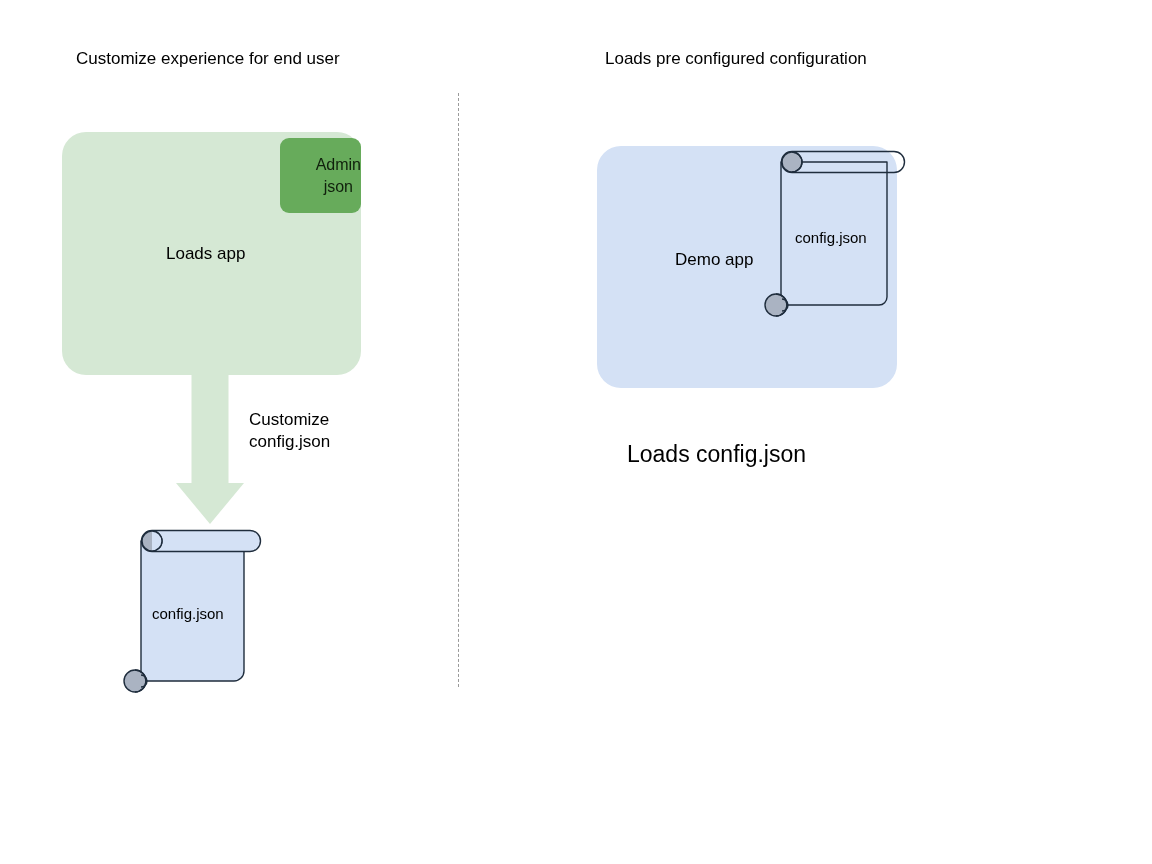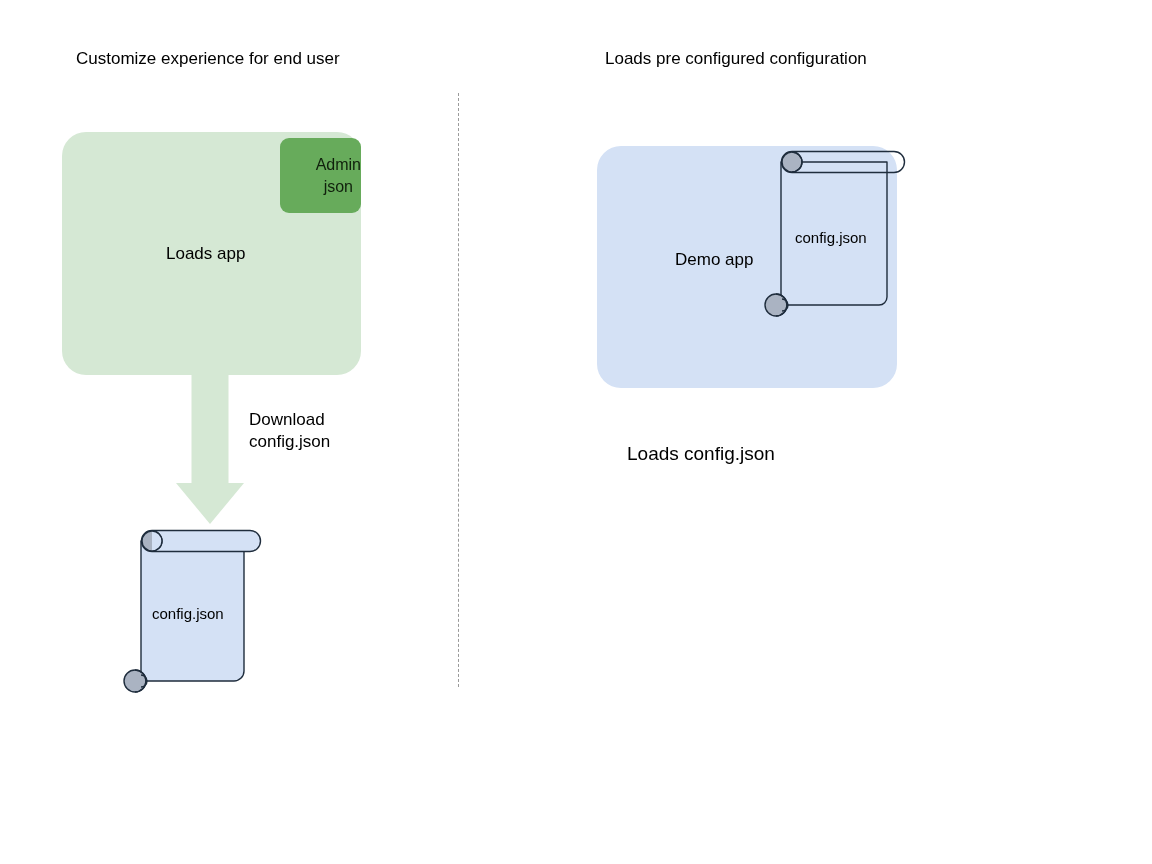--- a/index.html
+++ b/index.html
@@ -132,21 +132,21 @@
     color: #000000;
   }
   #scroll-left-label  { left: 152px; top: 605px; }
   #scroll-right-label { left: 795px; top: 229px; }
 
   
   #loads-caption {
     position: absolute;
     left: 627px;
     top: 444px;
-    font-size: 19px;
+    font-size: 23px;
     line-height: 20px;
     white-space: nowrap;
     color: #000000;
   }
 </style>
 </head>
 <body>
 
 <div class="canvas">
 
@@ -167,21 +167,21 @@
     </div>
   </div>
 
   <div id="download-arrow">
     <svg width="68" height="152" viewBox="0 0 68 152" xmlns="http://www.w3.org/2000/svg">
       <polygon points="15.5,0 52.5,0 52.5,111 68,111 34,152 0,111 15.5,111" fill="#d5e8d4"></polygon>
     </svg>
   </div>
 
   <div class="arrow-label">
-    <span>Download</span>
+    <span>Customize</span>
     <span>config.json</span>
   </div>
 
   <div class="scroll-doc" id="scroll-left">
     <svg width="150" height="162" viewBox="0 0 150 162" xmlns="http://www.w3.org/2000/svg">
 
       <path d="M22,12 L125,12 L125,142 A10,10 0 0 1 115,152 L22,152 Z" fill="#d4e1f5" stroke="#1f2d3d" stroke-width="1.4" stroke-linejoin="round"></path>
 
       <path d="M33,1.5 L131,1.5 A10.5,10.5 0 0 1 131,22.5 L33,22.5 A10.5,10.5 0 0 1 33,1.5 Z" fill="#d4e1f5" stroke="#1f2d3d" stroke-width="1.4"></path>
 

